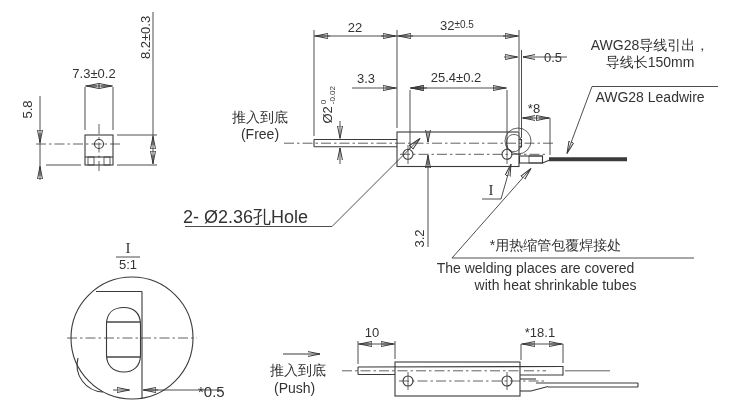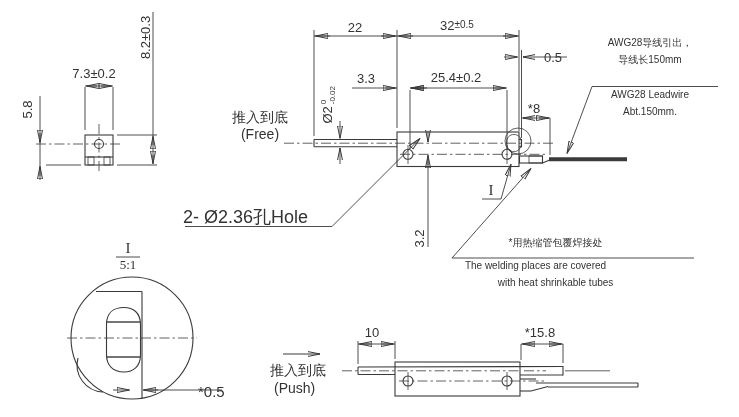--- a/index.html
+++ b/index.html
@@ -3,21 +3,21 @@
 <meta charset="utf-8">
 <style>
   html,body{margin:0;padding:0;background:#fff;}
   #sheet{position:relative;width:739px;height:417px;background:#fff;overflow:hidden;
          font-family:"Liberation Sans",sans-serif;color:#333;}
   #lines{position:absolute;left:0;top:0;}
   .txt{position:absolute;font-size:13px;color:#333;white-space:nowrap;line-height:1.15;}
   .ctr{text-align:center;}
   .rot{transform:rotate(-90deg);transform-origin:center center;}
   .zh{font-size:14px;}
-  .note{font-size:10px;}
+  .note{font-size:14px;}
   .tolstack{display:inline-flex;flex-direction:column;font-size:8px;line-height:1.1;
             margin-left:2px;vertical-align:middle;text-align:left;}
   .smalltol{font-size:10px;vertical-align:top;}
   .serifI{font-family:"Liberation Serif",serif;font-size:15px;}
   svg line,svg path,svg rect,svg circle{stroke:#3a3a3a;fill:none;}
   .sw{stroke-width:1.1;}
   .d{stroke-width:0.9;}
   .thin{stroke-width:0.8;}
   .cl{stroke-width:0.8;stroke-dasharray:10 3 2.5 3;}
   .wire{stroke-width:4;}
@@ -228,28 +228,27 @@
       </span></div>
   <div class="txt zh ctr" style="left:226px;top:109px;width:68px;">推入到底</div>
   <div class="txt zh ctr" style="left:226px;top:126px;width:68px;">(Free)</div>
   <div class="txt" style="left:183px;top:207px;font-size:18px;">2- Ø2.36孔Hole</div>
   <div class="txt ctr rot" style="left:405px;top:231px;width:30px;">3.2</div>
   <div class="txt ctr serifI" style="left:481px;top:182px;width:20px;">I</div>
 
   <div class="txt note ctr" style="left:575px;top:37px;width:150px;">AWG28导线引出，</div>
   <div class="txt note ctr" style="left:575px;top:54px;width:150px;">导线长150mm</div>
   <div class="txt note ctr" style="left:575px;top:89px;width:150px;">AWG28 Leadwire</div>
-  <div class="txt note ctr" style="left:575px;top:106px;width:150px;">Abt.150mm.</div>
 
   <div class="txt note ctr" style="left:448px;top:237px;width:215px;">*用热缩管包覆焊接处</div>
   <div class="txt note ctr" style="left:428px;top:260px;width:215px;">The welding places are covered</div>
   <div class="txt note ctr" style="left:448px;top:277px;width:215px;">with heat shrinkable tubes</div>
 
   <div class="txt ctr serifI" style="left:115px;top:240px;width:26px;">I</div>
-  <div class="txt ctr" style="left:115px;top:258px;width:26px;font-family:Liberation Serif, serif;">5:1</div>
+  <div class="txt ctr" style="left:115px;top:258px;width:26px;">5:1</div>
   <div class="txt" style="left:186px;top:383px;font-size:15px;margin-left:12px;">*0.5</div>
 
   <div class="txt ctr" style="left:358px;top:326px;width:28px;">10</div>
-  <div class="txt ctr" style="left:516px;top:326px;width:48px;">*15.8</div>
+  <div class="txt ctr" style="left:516px;top:326px;width:48px;">*18.1</div>
   <div class="txt zh" style="left:270px;top:362px;">推入到底</div>
   <div class="txt zh" style="left:274px;top:380px;">(Push)</div>
 
 </div>
 
 </body></html>

